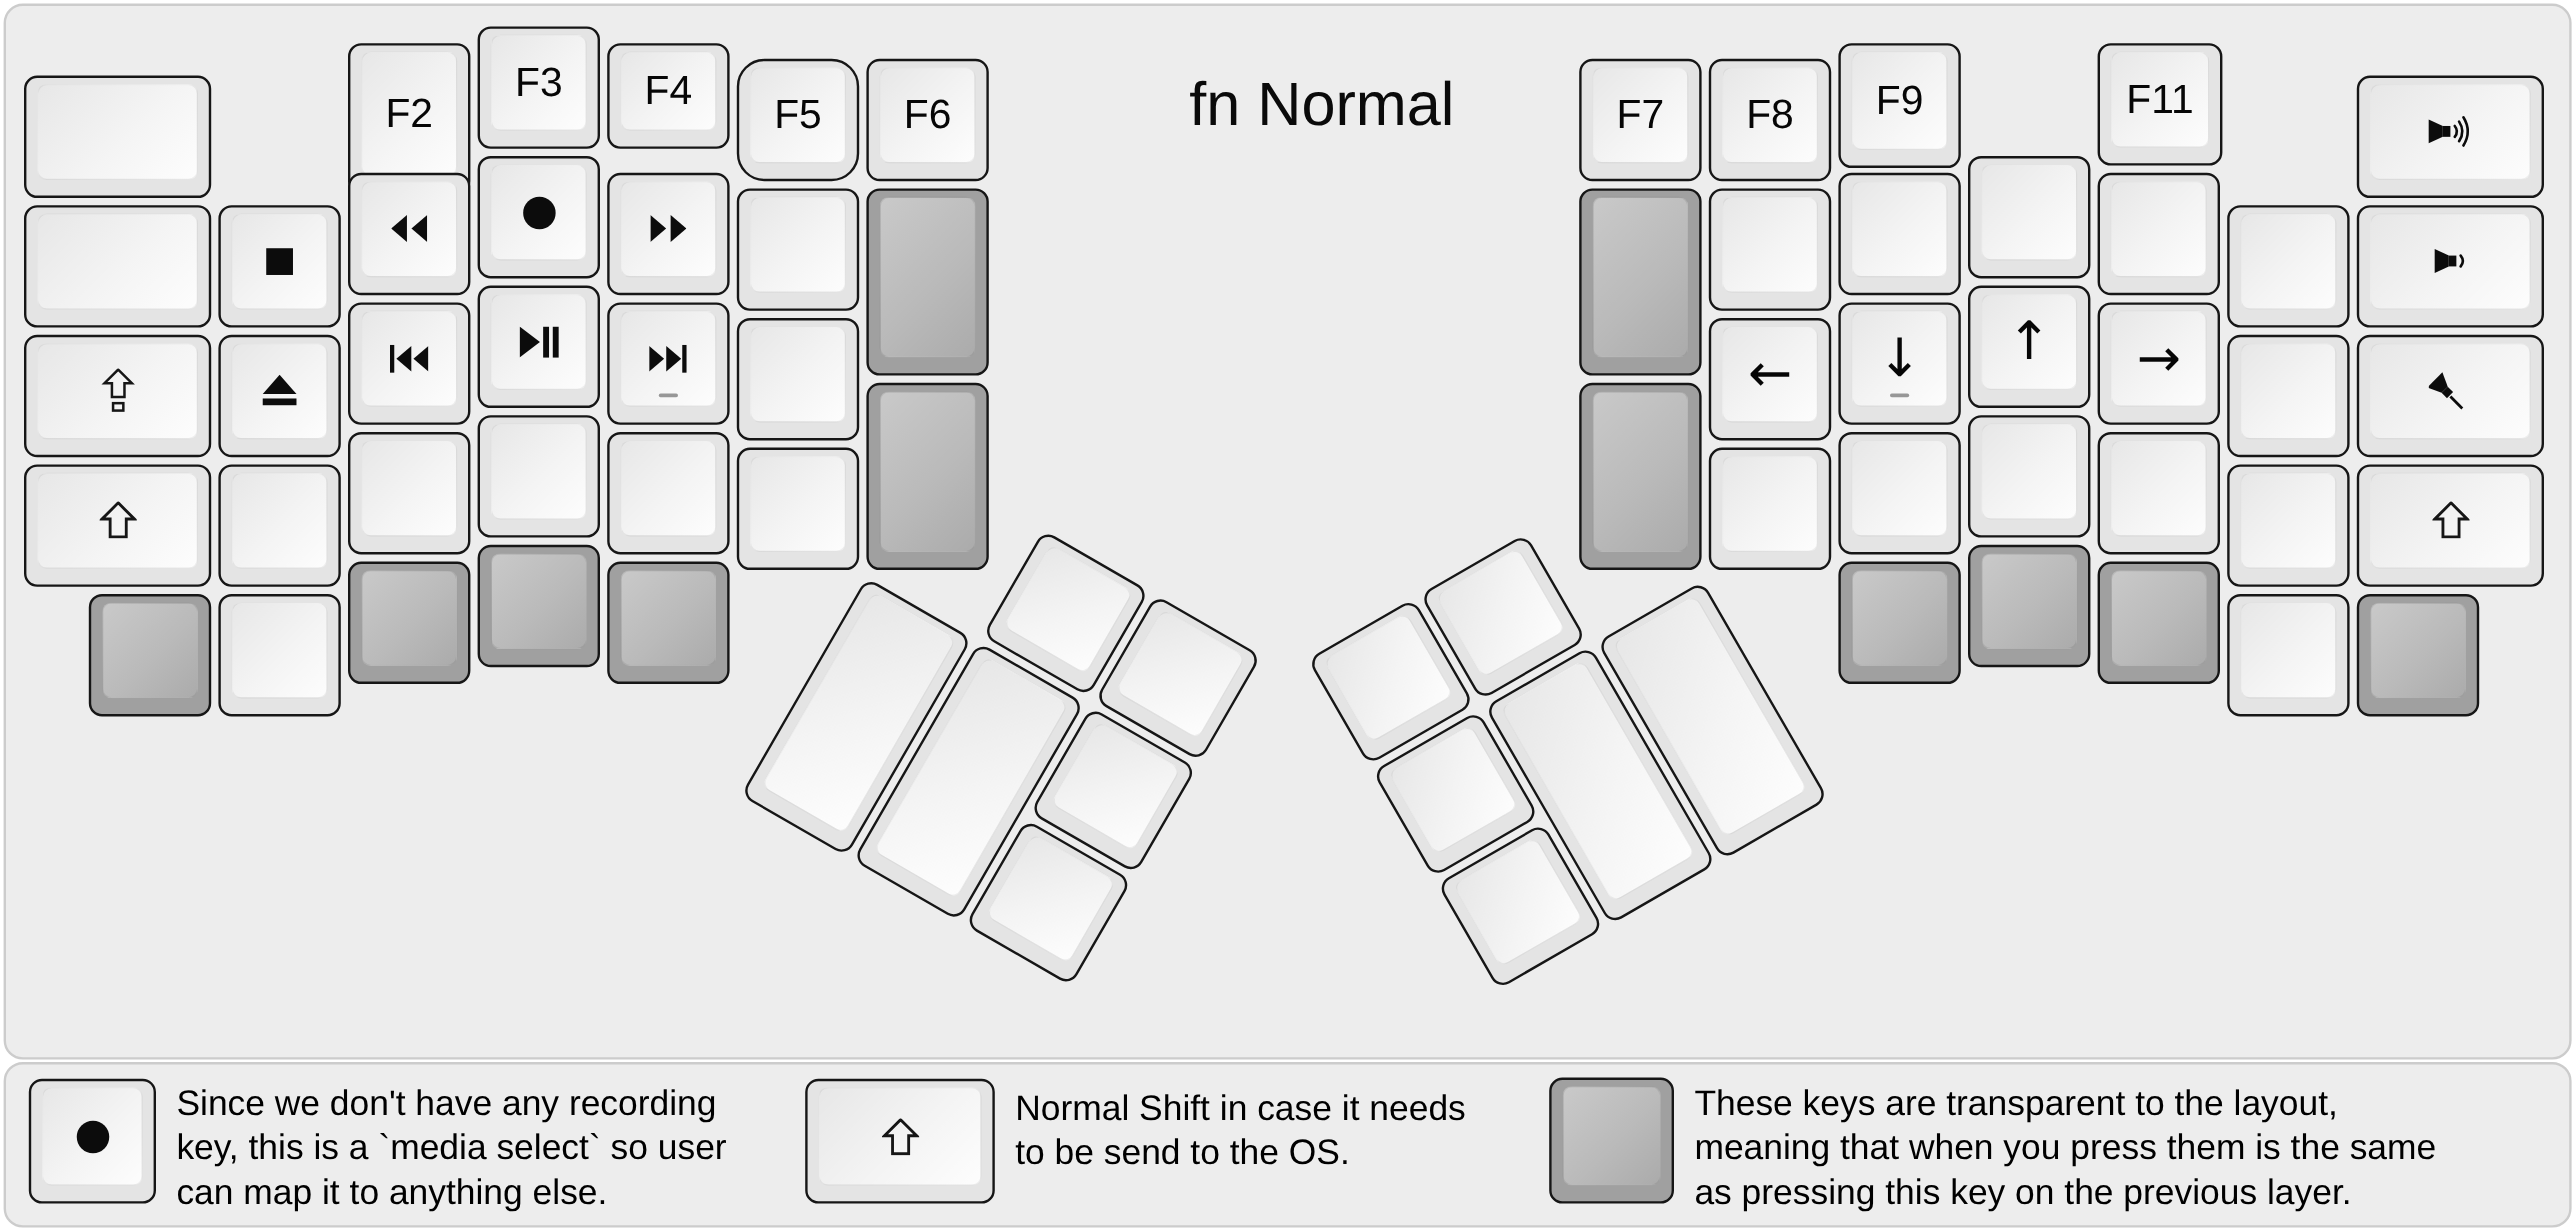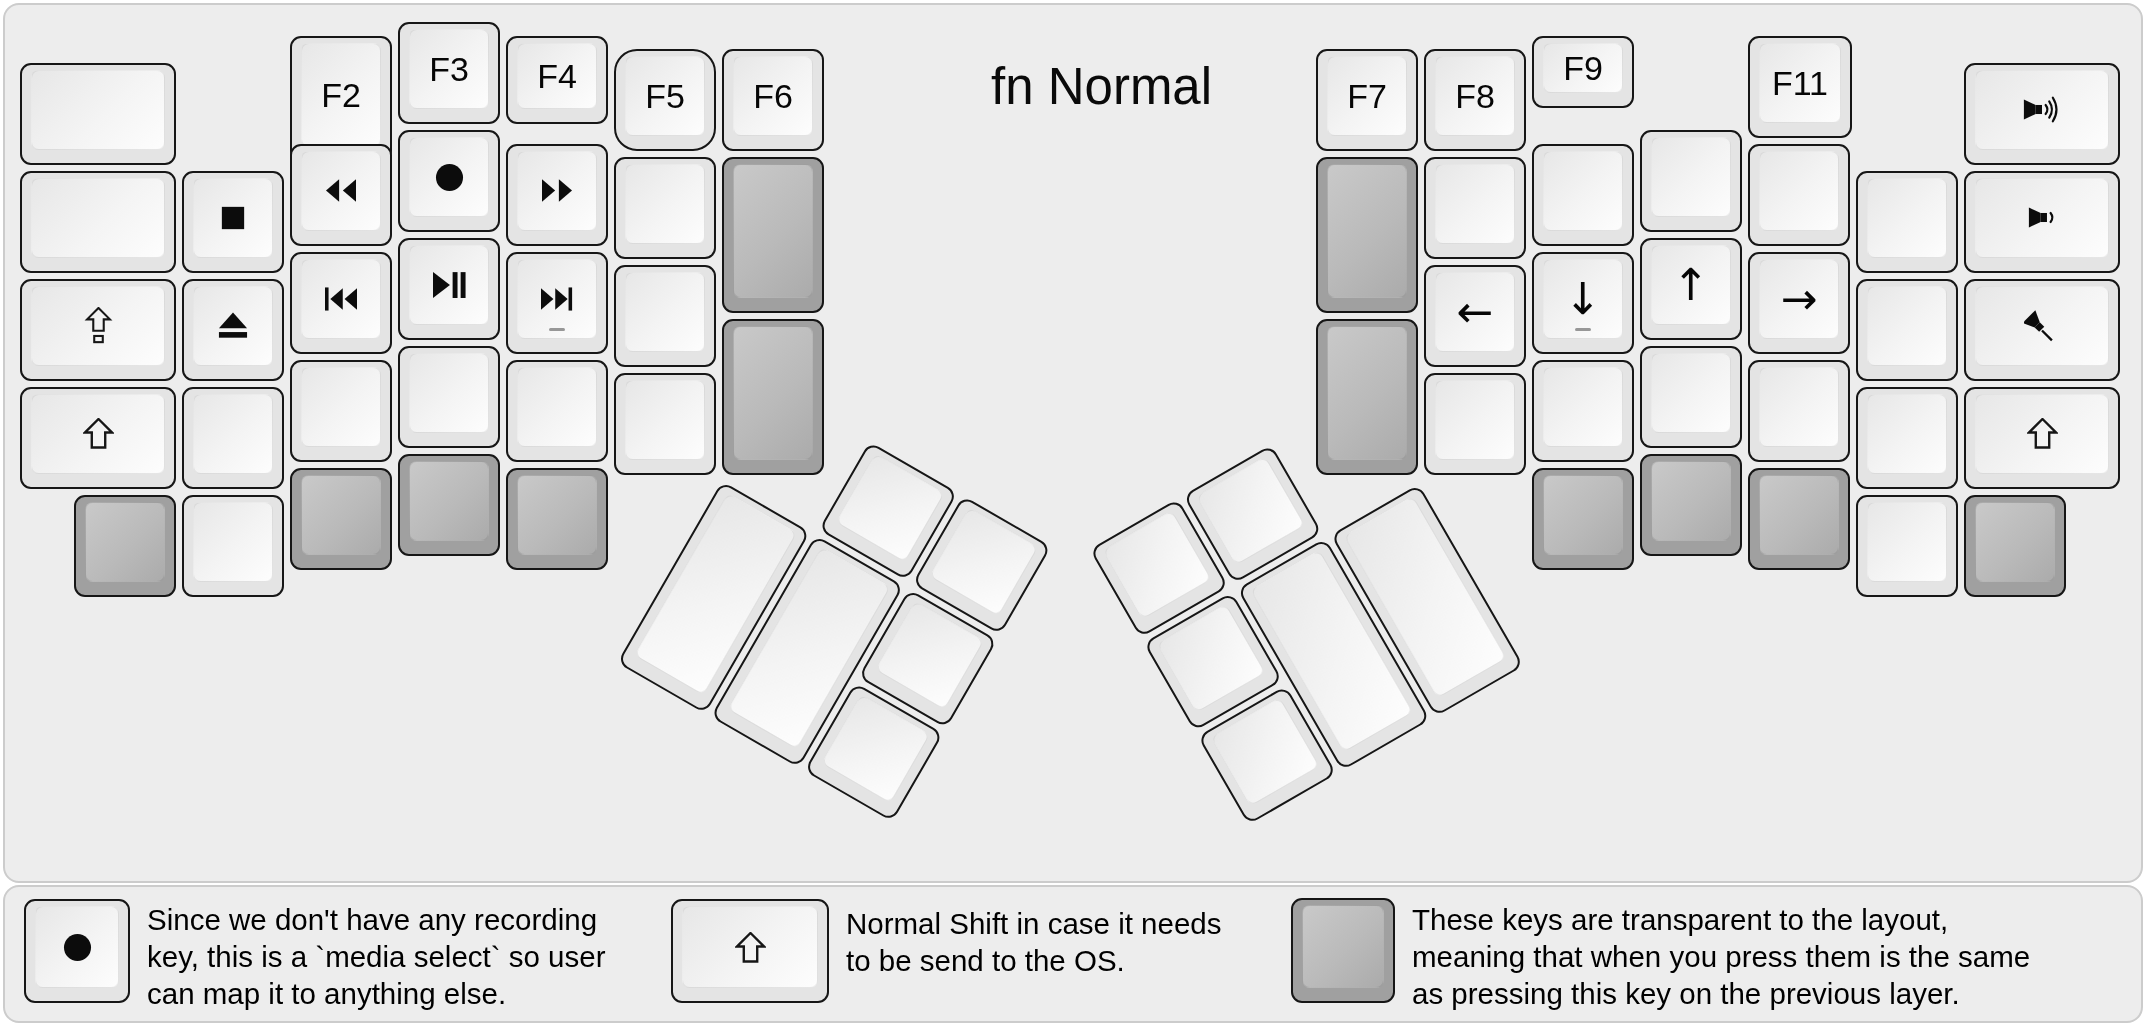--- a/index.html
+++ b/index.html
@@ -242,21 +242,21 @@
         <div class="keytop"></div>
       </div>
       <div class="key" style="left: 1424px; top: 265px; width: 102px; height: 102px;">
         <div class="keytop">
           <span class="klabel arrow">←</span>
         </div>
       </div>
       <div class="key" style="left: 1424px; top: 373px; width: 102px; height: 102px;">
         <div class="keytop"></div>
       </div>
-      <div class="key" style="left: 1532px; top: 35.5px; width: 102px; height: 72px;">
+      <div class="key" style="left: 1532px; top: 35.5px; width: 102px; height: 104px;">
         <div class="keytop">
           <span class="klabel">F9</span>
         </div>
       </div>
       <div class="key" style="left: 1532px; top: 143.5px; width: 102px; height: 102px;">
         <div class="keytop"></div>
       </div>
       <div class="key" style="left: 1532px; top: 251.5px; width: 102px; height: 102px;">
         <div class="keytop">
           <span class="klabel arrow">↓</span>

